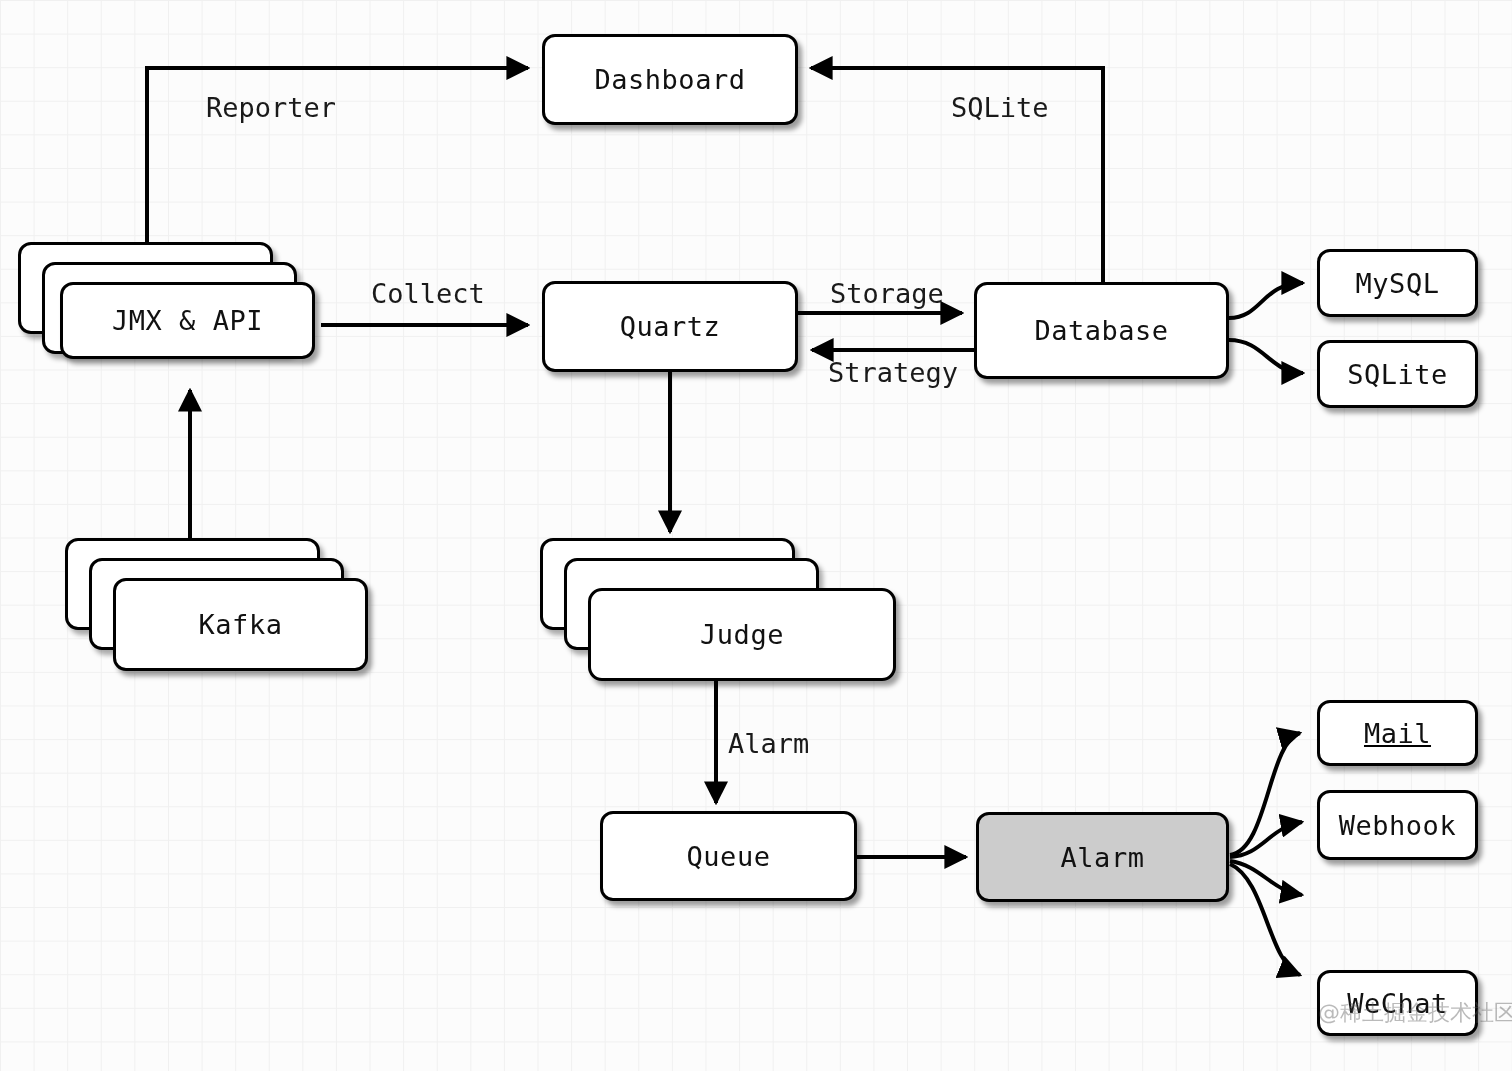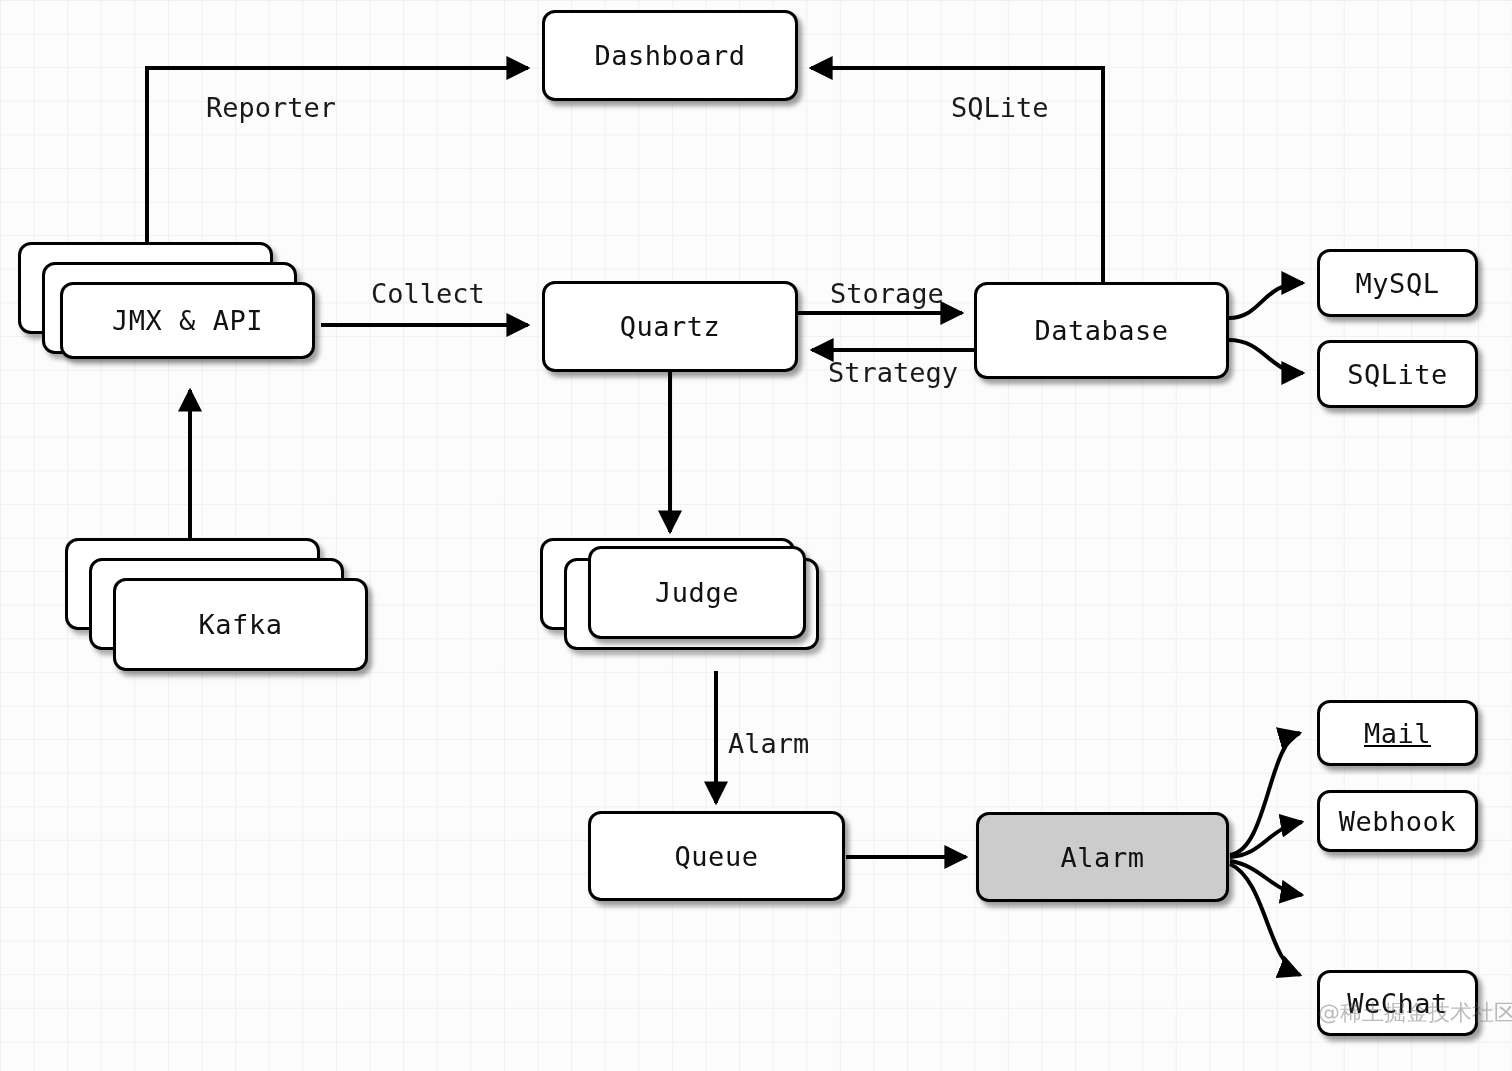--- a/index.html
+++ b/index.html
@@ -111,21 +111,21 @@
 
     <path d="M 1230 855 C 1268 850, 1268 742, 1300 733" fill="none" stroke="#000000" stroke-width="4" marker-end="url(#arrow)"></path>
 
     <path d="M 1230 857 C 1263 855, 1268 828, 1302 822" fill="none" stroke="#000000" stroke-width="4" marker-end="url(#arrow)"></path>
 
     <path d="M 1230 861 C 1262 866, 1270 890, 1302 895" fill="none" stroke="#000000" stroke-width="4" marker-end="url(#arrow)"></path>
 
     <path d="M 1230 864 C 1266 880, 1268 962, 1300 975" fill="none" stroke="#000000" stroke-width="4" marker-end="url(#arrow)"></path>
   </svg>
 
-  <div class="node" style="left:542px; top:10px; width:256px; height:91px;">
+  <div class="node" style="left:542px; top:34px; width:256px; height:91px;">
     <span class="label">Dashboard</span>
   </div>
 
   <div class="stack-back" style="left:18px; top:242px; width:255px; height:92px;"></div>
   <div class="stack-back stack-mid" style="left:42px; top:262px; width:255px; height:92px;"></div>
   <div class="node" style="left:60px; top:282px; width:255px; height:77px;">
     <span class="label">JMX &amp; API</span>
   </div>
 
   <div class="stack-back" style="left:65px; top:538px; width:255px; height:92px;"></div>
@@ -145,37 +145,37 @@
   <div class="node" style="left:1317px; top:249px; width:161px; height:68px;">
     <span class="label">MySQL</span>
   </div>
 
   <div class="node" style="left:1317px; top:340px; width:161px; height:68px;">
     <span class="label">SQLite</span>
   </div>
 
   <div class="stack-back" style="left:540px; top:538px; width:255px; height:92px;"></div>
   <div class="stack-back stack-mid" style="left:564px; top:558px; width:255px; height:92px;"></div>
-  <div class="node" style="left:588px; top:546px; width:218px; height:93px;">
+  <div class="node" style="left:588px; top:588px; width:308px; height:93px;border-radius:14px;">
     <span class="label">Judge</span>
   </div>
 
-  <div class="node" style="left:588px; top:811px; width:257px; height:90px;">
+  <div class="node" style="left:600px; top:811px; width:257px; height:90px;">
     <span class="label">Queue</span>
   </div>
 
   <div class="node gray" style="left:976px; top:812px; width:253px; height:90px;">
     <span class="label">Alarm</span>
   </div>
 
   <div class="node" style="left:1317px; top:700px; width:161px; height:66px;text-decoration:underline;">
     <span class="label">Mail</span>
   </div>
 
-  <div class="node" style="left:1317px; top:790px; width:161px; height:62px;">
+  <div class="node" style="left:1317px; top:790px; width:161px; height:70px;">
     <span class="label">Webhook</span>
   </div>
 
 
   <div class="node" style="left:1317px; top:970px; width:161px; height:66px;">
     <span class="label">WeChat</span>
   </div>
 
   <div class="edge-label" style="left:206px; top:92px;">Reporter</div>
 

